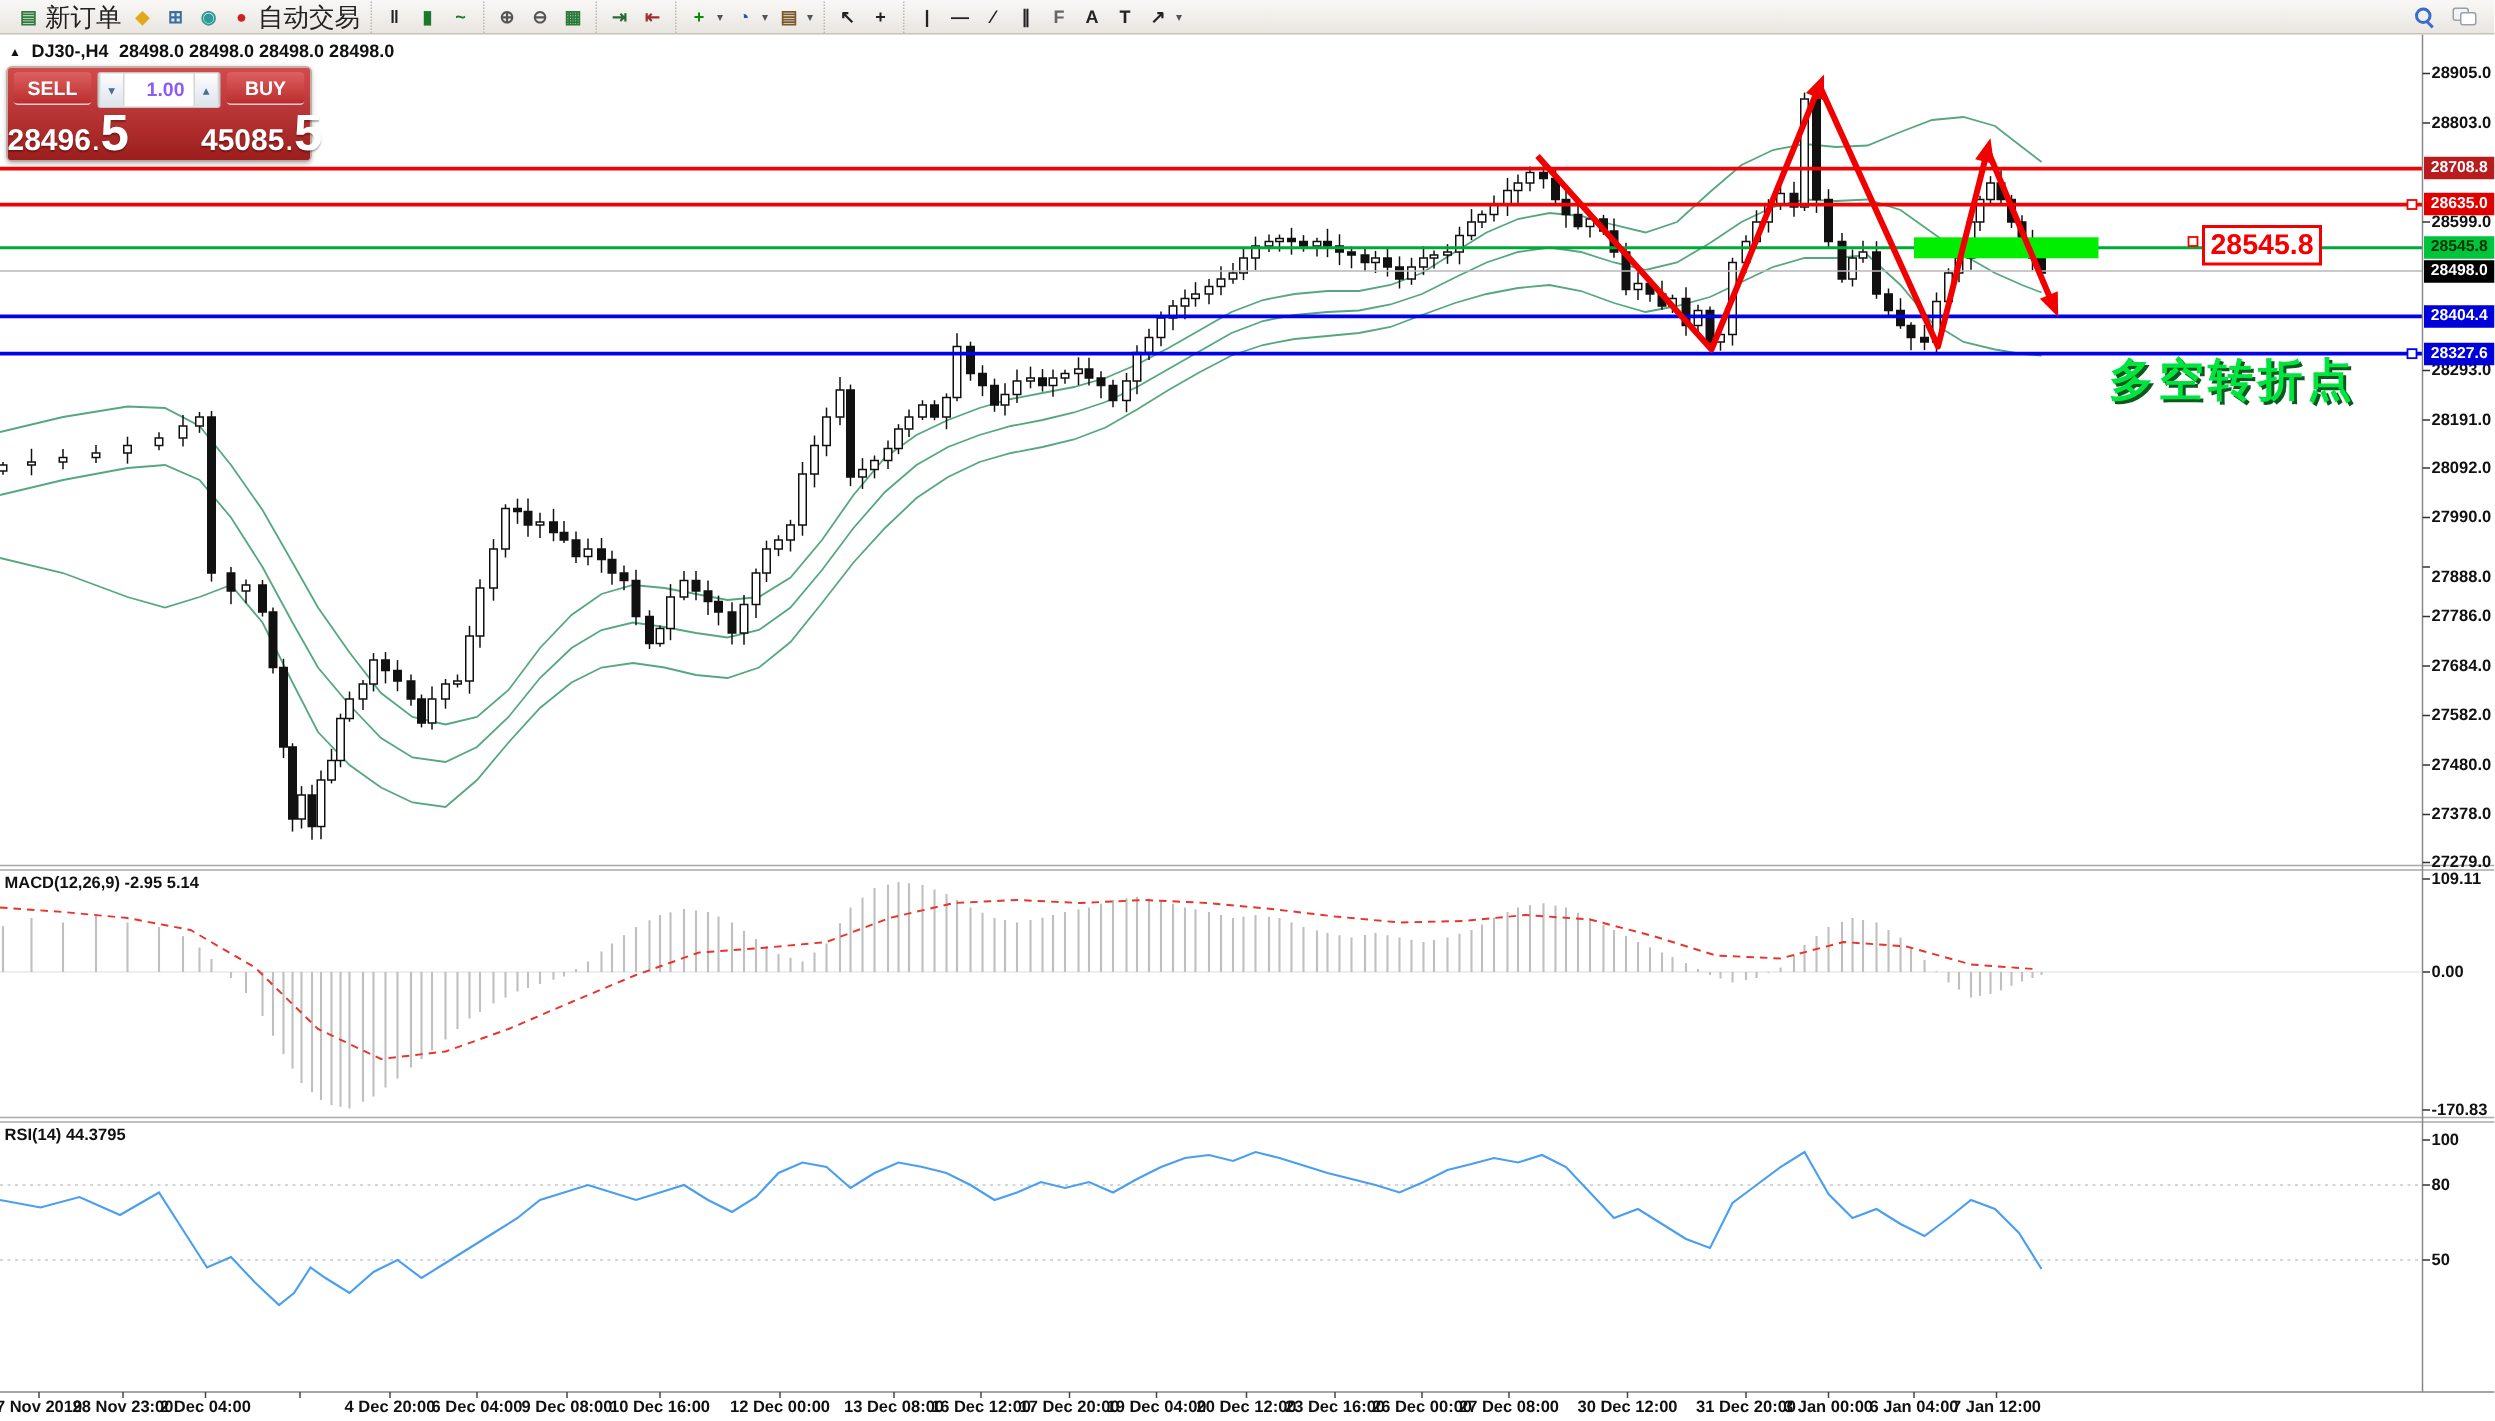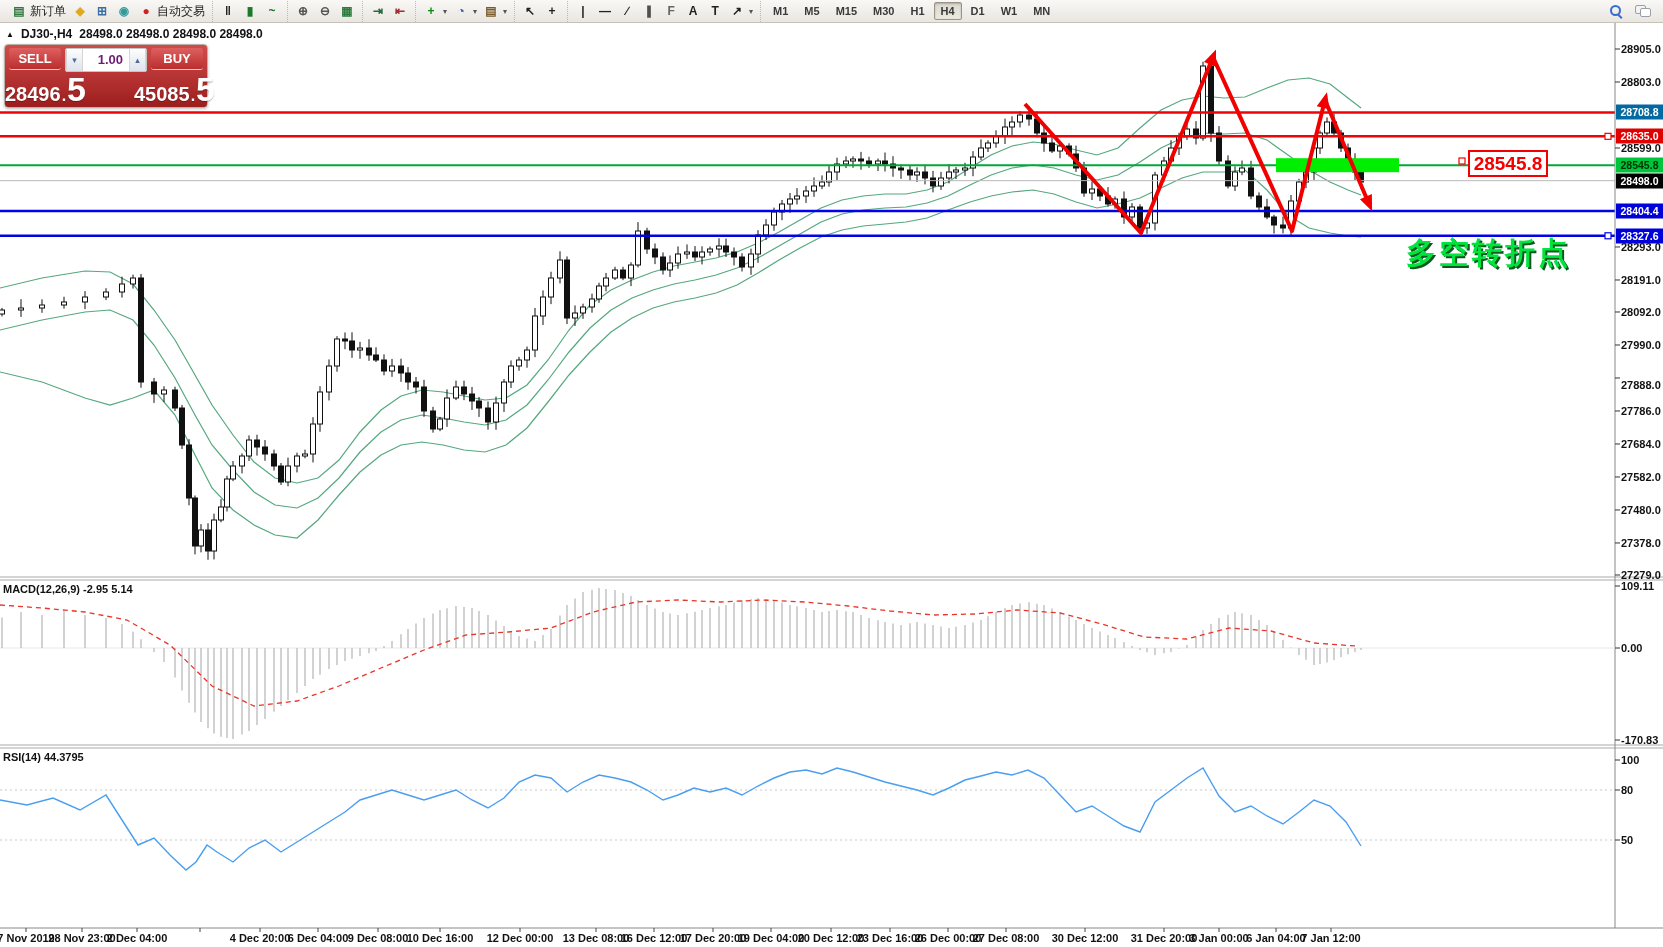--- a/index.html
+++ b/index.html
@@ -12,21 +12,21 @@
   .toolbar{
     position:absolute;top:0;left:0;right:0;height:23px;z-index:10;
     background:linear-gradient(#f9f8f6,#e9e6e1);
     border-bottom:1px solid #c6c2ba;
     display:flex;align-items:center;padding:0 4px;box-sizing:border-box;
   }
   .tb-group{display:flex;align-items:center;height:21px;padding:0 4px;border-left:1px dotted #bdb8af;}
   .tb-group:first-child{border-left:none;}
   .tb-btn{display:flex;align-items:center;gap:3px;height:19px;padding:0 3px;border-radius:2px;cursor:default;color:#222;}
   .tb-ico{width:16px;height:16px;display:flex;align-items:center;justify-content:center;font-size:12px;line-height:16px;font-weight:700;}
-  .tb-label{font-size:12px;color:#222;}
+  .tb-label{font-size:17px;color:#222;}
   .tb-caret{font-size:8px;color:#555;margin-left:1px;}
   .tf-btn{font-size:11px;font-weight:700;color:#3a3a3a;padding:2px 6px;margin:0 1px;border:1px solid transparent;border-radius:2px;}
   .tf-active{border:1px solid #9a9486;background:linear-gradient(#dcd8d0,#eceade);box-shadow:inset 0 1px 2px rgba(0,0,0,.22);}
   .toolbar-right{margin-left:auto;display:flex;align-items:center;gap:12px;padding-right:8px;}
   .css-mag{position:relative;width:13px;height:13px;display:inline-block;}
   .css-mag::before{content:"";position:absolute;left:0;top:0;width:7px;height:7px;border:2px solid #3a6bd0;border-radius:50%;}
   .css-mag::after{content:"";position:absolute;left:9px;top:9px;width:5px;height:2px;background:#3a6bd0;transform:rotate(45deg);transform-origin:0 0;}
   .css-chat{position:relative;width:16px;height:12px;display:inline-block;}
   .css-chat::before{content:"";position:absolute;left:0;top:0;width:9px;height:7px;border:1.5px solid #9a9archive0a0;border:1.5px solid #9aa0a6;border-radius:2px;background:#f2f3f4;}
   .css-chat::after{content:"";position:absolute;left:5px;top:3px;width:9px;height:7px;border:1.5px solid #9aa0a6;border-radius:2px;background:#fff;}
@@ -40,21 +40,21 @@
   .time-label{position:absolute;top:932px;z-index:4;font-size:11px;font-weight:600;color:#111;transform:translateX(-50%);white-space:nowrap;}
   
   .trade-panel{position:absolute;left:4px;top:44px;width:202px;height:62px;z-index:6;
     background:linear-gradient(#d24b4b,#9c1d1d);border:1px solid #b9b2a8;border-radius:4px;
     box-shadow:0 1px 3px rgba(0,0,0,.25);}
   .tp-row{display:flex;gap:4px;padding:3px 4px 0;}
   .tp-sell,.tp-buy{width:52px;height:22px;background:linear-gradient(#dd6060,#bb2d2d);
     border:none;border-bottom:1px solid #f0caca;border-radius:3px;color:#fff;font-weight:700;font-size:13px;font-family:inherit;}
   .tp-vol{flex:1;height:22px;background:#fff;border:1px solid #c5c5c5;border-radius:2px;display:flex;align-items:stretch;overflow:hidden;}
   .tp-dec,.tp-inc{width:17px;background:linear-gradient(#fdfdfd,#dde4ec);border:none;border-left:1px solid #d5d5d5;border-right:1px solid #d5d5d5;color:#4a6d96;font-size:9px;padding:0;}
-  .tp-val{flex:1;text-align:right;padding:3px 6px 0 0;font-size:13px;font-weight:700;color:#701a75;}
+  .tp-val{flex:1;text-align:right;padding:3px 6px 0 0;font-size:13px;font-weight:700;color:#8b5cf6;}
   .tp-prices{position:absolute;left:0;right:0;top:27px;bottom:0;display:flex;gap:24px;}
   .tp-price{flex:1;display:flex;align-items:flex-end;justify-content:center;color:#fff;padding-bottom:3px;text-shadow:0 1px 1px rgba(0,0,0,.3);}
   .tp-main{font-size:20px;font-weight:700;line-height:1;}
   .tp-dot{font-size:16px;font-weight:700;line-height:1;margin:0 1px;}
   .tp-big{font-size:34px;font-weight:700;line-height:.82;}
   .tp-divider{width:2px;background:#fff;margin:0;}
   
   .price-flag-box{position:absolute;left:1468px;top:150px;width:76px;height:23px;z-index:6;
     border:2px solid #f40000;background:#fff;color:#f40000;font-size:19px;font-weight:700;
     text-align:center;line-height:23px;}
@@ -156,31 +156,20 @@
         <div class="tb-btn">
           <span class="tb-ico" style="color: rgb(34, 34, 34);">A</span>
         </div>
         <div class="tb-btn">
           <span class="tb-ico" style="color: rgb(34, 34, 34);">T</span>
         </div>
         <div class="tb-btn">
           <span class="tb-ico" style="color: rgb(34, 34, 34);">↗</span>
           <span class="tb-caret">▾</span>
         </div>
-      </div>
-      <div class="tb-group">
-        <div class="tf-btn">M1</div>
-        <div class="tf-btn">M5</div>
-        <div class="tf-btn">M15</div>
-        <div class="tf-btn">M30</div>
-        <div class="tf-btn">H1</div>
-        <div class="tf-btn tf-active">H4</div>
-        <div class="tf-btn">D1</div>
-        <div class="tf-btn">W1</div>
-        <div class="tf-btn">MN</div>
       </div>
     </div>
   <div class="toolbar-right" id="tb-right">
       <span class="css-mag"></span>
       <span class="css-chat"></span>
     </div>
 </div>
 
 <svg id="gfx" width="1663" height="947">
     <polyline points="0,288 42,278 85,271 110,272 133,284 154,310 175,340 195,375 212,405 233,435 254,462 275,478 297,483 318,478 339,460 360,432 381,410 401,396 422,390 443,392 464,396 485,400 506,398 527,385 548,360 569,330 590,305 611,290 632,280 653,272 674,266 695,262 716,258 737,252 758,243 779,232 800,220 821,208 842,200 863,196 885,194 906,194 927,190 948,182 970,168 991,155 1012,146 1033,142 1054,144 1076,150 1097,155 1118,148 1140,128 1161,110 1182,100 1203,96 1224,98 1245,97 1267,88 1288,80 1309,78 1330,84 1348,98 1361,108" fill="none" stroke="#55a87e" stroke-width="1.2"></polyline>
@@ -792,21 +781,21 @@
     <div class="axis-tick-label" style="top: 279.971px;">28191.0</div>
     <div class="axis-tick-label" style="top: 311.996px;">28092.0</div>
     <div class="axis-tick-label" style="top: 344.992px;">27990.0</div>
     <div class="axis-tick-label" style="top: 385px;">27888.0</div>
     <div class="axis-tick-label" style="top: 410.984px;">27786.0</div>
     <div class="axis-tick-label" style="top: 443.979px;">27684.0</div>
     <div class="axis-tick-label" style="top: 476.975px;">27582.0</div>
     <div class="axis-tick-label" style="top: 509.971px;">27480.0</div>
     <div class="axis-tick-label" style="top: 542.967px;">27378.0</div>
     <div class="axis-tick-label" style="top: 574.992px;">27279.0</div>
-    <div class="axis-flag" style="top: 112.468px; background: #0369a1; color: rgb(255, 255, 255);">28708.8</div>
+    <div class="axis-flag" style="top: 112.468px; background: #b91c1c; color: rgb(255, 255, 255);">28708.8</div>
     <div class="axis-flag" style="top: 136.342px; background: rgb(224, 0, 0); color: rgb(255, 255, 255);">28635.0</div>
     <div class="axis-flag" style="top: 165.197px; background: rgb(0, 196, 60); color: rgb(0, 51, 0);">28545.8</div>
     <div class="axis-flag" style="top: 180.66px; background: rgb(0, 0, 0); color: rgb(255, 255, 255);">28498.0</div>
     <div class="axis-flag" style="top: 210.938px; background: rgb(0, 0, 216); color: rgb(255, 255, 255);">28404.4</div>
     <div class="axis-flag" style="top: 235.782px; background: rgb(0, 0, 216); color: rgb(255, 255, 255);">28327.6</div>
     <div class="axis-tick-label" style="top: 586px;">109.11</div>
     <div class="axis-tick-label" style="top: 648px;">0.00</div>
     <div class="axis-tick-label" style="top: 740px;">-170.83</div>
     <div class="axis-tick-label" style="top: 760px;">100</div>
     <div class="axis-tick-label" style="top: 790px;">80</div>

